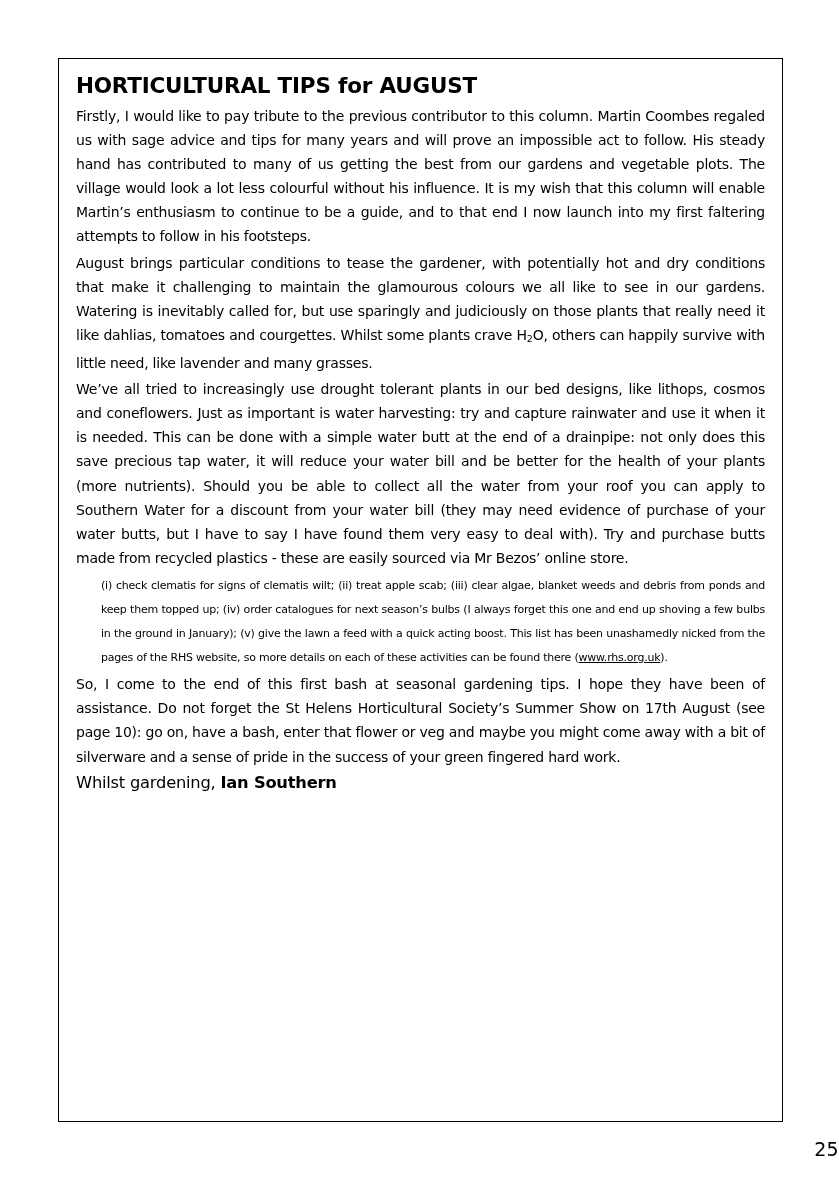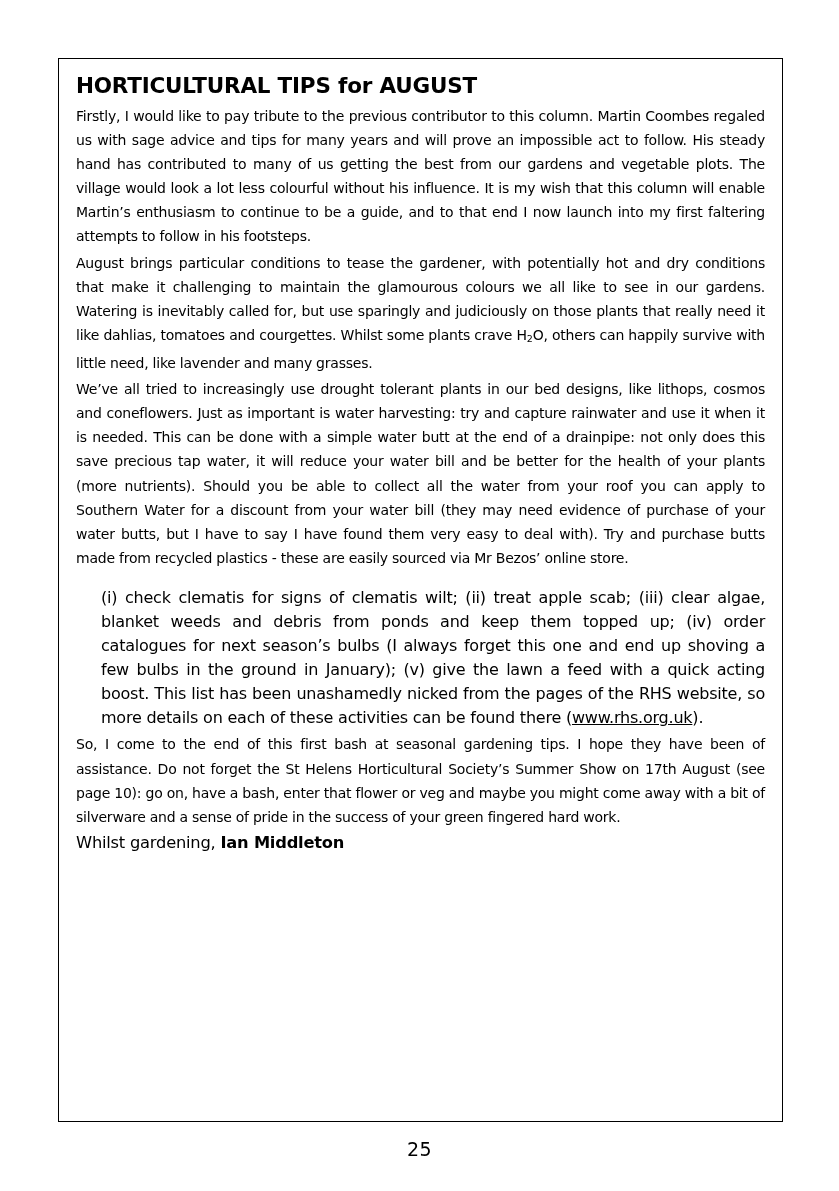--- a/index.html
+++ b/index.html
@@ -47,25 +47,25 @@
     text-align: justify;
     text-justify: inter-word;
     margin: 0 0 2px 0;
     letter-spacing: -0.22px;
     word-spacing: -0.1px;
     hyphens: none;
   }
   .body-text:last-child { margin-bottom: 0; }
   .jobs-list {
     font-family: "DejaVu Sans", sans-serif;
-    font-size: 16px;
+    font-size: 11px;
     line-height: 24.1px;
     text-align: justify;
     text-justify: inter-word;
-    margin: 16px 0 2px 0;
+    margin: 4px 0 2px 0;
     padding-left: 25px;
     letter-spacing: -0.22px;
   }
   .sign-off {
     font-family: "DejaVu Sans", sans-serif;
     font-size: 16.3px;
     line-height: 24.1px;
     text-align: left;
     margin: 0;
     letter-spacing: -0.22px;
@@ -79,21 +79,21 @@
   }
   sub {
     font-size: 0.68em;
     vertical-align: -0.22em;
   }
   .page-number {
     position: absolute;
     left: 0;
     top: 1138px;
     width: 839px;
-    text-align: center;
+    text-align: right;
     font-family: "DejaVu Sans", sans-serif;
     font-size: 19px;
     letter-spacing: 0.3px;
   }
 </style>
 </head>
 <body>
 
 <div class="page">
 
@@ -106,19 +106,19 @@
     <p class="body-text"><span>August brings particular conditions to tease the gardener, with potentially hot and dry conditions that make it challenging to maintain the glamourous colours we all like to see in our gardens. Watering is inevitably called for, but use sparingly and judiciously on those plants that really need it like dahlias, tomatoes and courgettes. Whilst some plants crave H</span><sub>2</sub><span>O, others can happily survive with little need, like lavender and many grasses.</span></p>
 
     <p class="body-text">We’ve all tried to increasingly use drought tolerant plants in our bed designs, like lithops, cosmos and coneflowers. Just as important is water harvesting: try and capture rainwater and use it when it is needed. This can be done with a simple water butt at the end of a drainpipe: not only does this save precious tap water, it will reduce your water bill and be better for the health of your plants (more nutrients). Should you be able to collect all the water from your roof you can apply to Southern Water for a discount from your water bill (they may need evidence of purchase of your water butts, but I have to say I have found them very easy to deal with). Try and purchase butts made from recycled plastics - these are easily sourced via Mr Bezos’ online store.</p>
 
 
 
     <p class="jobs-list"><span>(i) check clematis for signs of clematis wilt; (ii) treat apple scab; (iii) clear algae, blanket weeds and debris from ponds and keep them topped up; (iv) order catalogues for next season’s bulbs (I always forget this one and end up shoving a few bulbs in the ground in January); (v) give the lawn a feed with a quick acting boost. This list has been unashamedly nicked from the pages of the RHS website, so more details on each of these activities can be found there (</span><span class="link-underline">www.rhs.org.uk</span><span>).</span></p>
 
     <p class="body-text">So, I come to the end of this first bash at seasonal gardening tips. I hope they have been of assistance. Do not forget the St Helens Horticultural Society’s Summer Show on 17th August (see page 10): go on, have a bash, enter that flower or veg and maybe you might come away with a bit of silverware and a sense of pride in the success of your green fingered hard work.</p>
 
-    <p class="sign-off"><span>Whilst gardening, </span><span class="author-name">Ian Middleton</span></p>
+    <p class="sign-off"><span>Whilst gardening, </span><span class="author-name">Ian Southern</span></p>
 
   </div>
 
   <div class="page-number">25</div>
 
 </div>
 
 </body></html>

